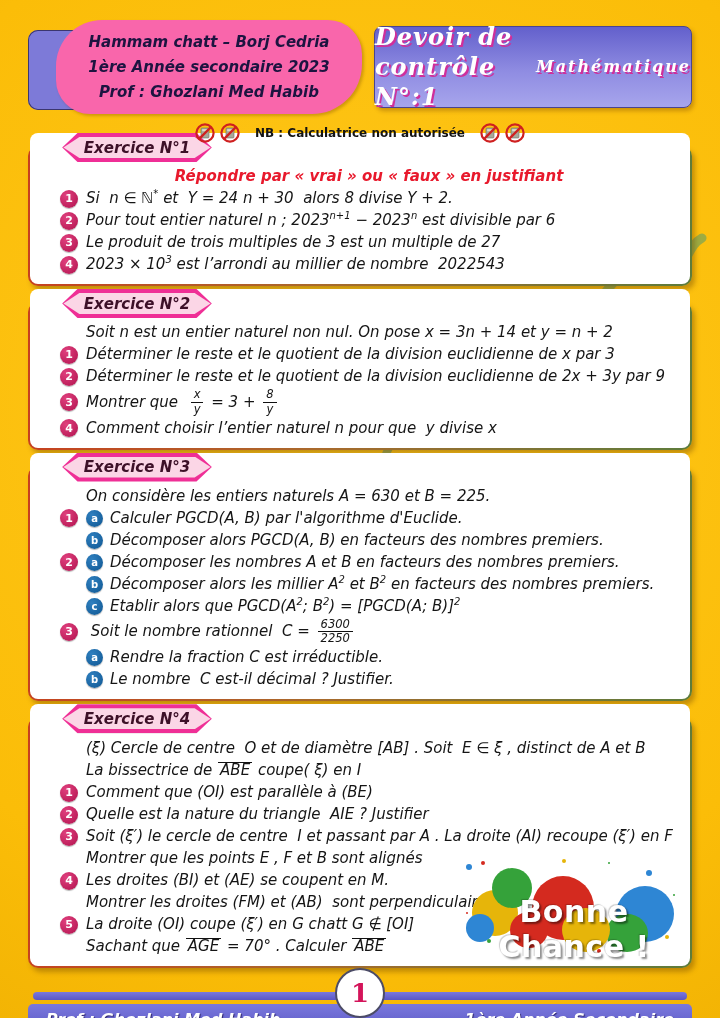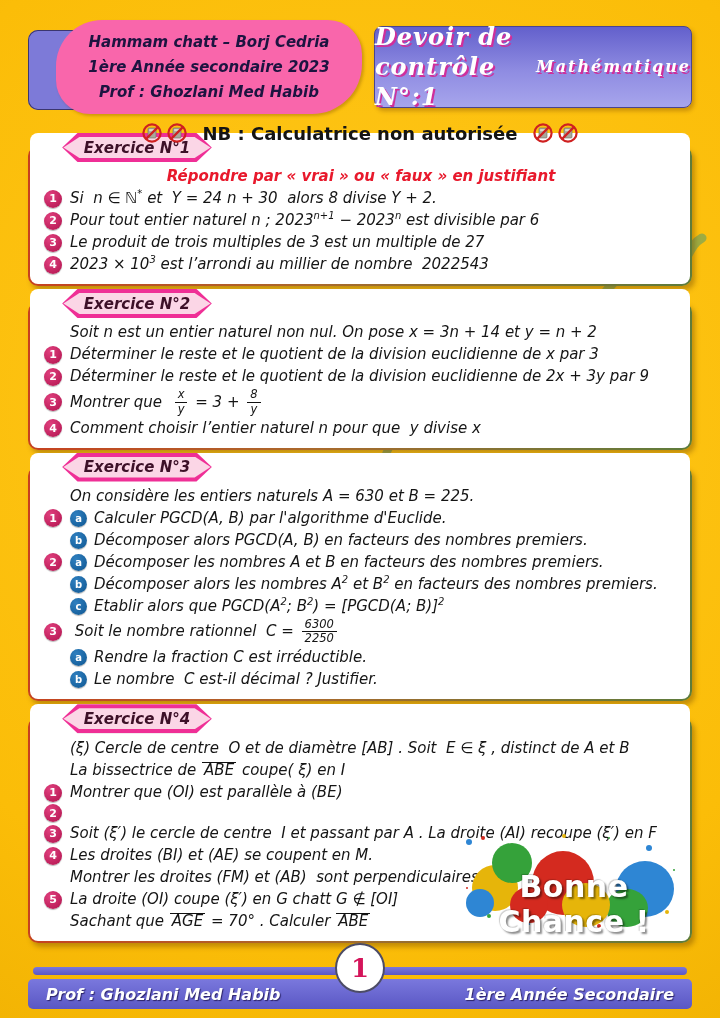--- a/index.html
+++ b/index.html
@@ -19,36 +19,36 @@
     background:linear-gradient(180deg,#6360cc 0%, #8f8ce2 55%, #a7a5ec 100%);
     border:1px solid #4a4590;box-shadow:2px 3px 4px rgba(90,40,0,.3);
     display:flex;flex-direction:row;justify-content:center;align-items:center;}
   .title-line1{font-family:"DejaVu Serif",serif;font-style:italic;font-weight:bold;font-size:24px;
     color:#fff;text-shadow:2px 2px 0 #cf2f9b;letter-spacing:1px;line-height:30px;}
   .title-line2{font-family:"DejaVu Serif",serif;font-style:italic;font-weight:bold;font-size:16px;
     color:#fff;text-shadow:2px 2px 0 #cf2f9b;letter-spacing:2px;line-height:28px;}
 
   
   .nb-row{margin-top:6px;height:26px;display:flex;justify-content:center;align-items:center;gap:5px;position:relative;z-index:2;}
-  .nb-text{font-weight:bold;font-size:18px;color:#141414;margin:0 10px;}
+  .nb-text{font-weight:bold;font-size:12px;color:#141414;margin:0 10px;}
   .nocalc{width:20px;height:20px;flex:none;}
 
   
   .card-wrap{position:relative;z-index:1;margin-bottom:16px;border-radius:10px;padding:2px;
     background:linear-gradient(95deg,#c8401f 0%, #a96a2c 45%, #5d7c3c 100%);
     box-shadow:3px 4px 5px rgba(90,50,0,.35);}
   .card{background:#fff;border-radius:8px;position:relative;}
   .banner{position:relative;width:170px;height:29px;margin:-15px 0 0 22px;
     background:#ef2f96;clip-path:polygon(6% 50%,15% 0,85% 0,94% 50%,85% 100%,15% 100%);
     filter:drop-shadow(1px 2px 1px rgba(120,20,70,.4));}
   .banner-inner{position:absolute;left:5px;top:4px;right:5px;bottom:4px;background:#fbd6e6;
     clip-path:polygon(4% 50%,14% 0,86% 0,96% 50%,86% 100%,14% 100%);
     display:flex;align-items:center;justify-content:center;}
   .banner-inner span{font-style:italic;font-weight:bold;font-size:15px;color:#3d1028;}
-  .content{padding:4px 12px 8px 14px;}
+  .content{padding:4px 12px 8px 30px;}
   .intro{font-style:italic;font-size:15px;color:#151515;line-height:21px;padding-left:26px;}
   .intro.red{color:#e8192c;font-weight:bold;text-align:center;padding-left:0;}
   .line{font-style:italic;font-size:15px;color:#151515;line-height:21px;margin:1px 0;
     display:flex;align-items:center;flex-wrap:wrap;}
   .line .t{white-space:pre-wrap;}
   .line sup{font-size:10px;line-height:1;align-self:flex-start;margin-top:1px;}
   .badge{flex:none;display:inline-flex;align-items:center;justify-content:center;
     border-radius:50%;color:#fff;font-style:normal;font-weight:bold;}
   .badge.num{width:18px;height:18px;font-size:11px;background:radial-gradient(circle at 35% 30%, #e0407e, #b0124d);margin-right:8px;box-shadow:0 1px 1px rgba(0,0,0,.3);}
   .badge.sub{width:17px;height:17px;font-size:10px;background:radial-gradient(circle at 35% 30%, #2f80c0, #0f5691);margin-right:7px;box-shadow:0 1px 1px rgba(0,0,0,.3);}
@@ -240,21 +240,21 @@
               <span class="badge sub">b</span>
               <span class="t">Décomposer alors PGCD(A, B) en facteurs des nombres premiers.</span>
             </div>
             <div class="line">
               <span class="badge num">2</span>
               <span class="badge sub">a</span>
               <span class="t">Décomposer les nombres A et B en facteurs des nombres premiers.</span>
             </div>
             <div class="line ind-num">
               <span class="badge sub">b</span>
-              <span class="t">Décomposer alors les nombres A</span>
+              <span class="t">Décomposer alors les millier A</span>
               <sup>2</sup>
               <span class="t"> et B</span>
               <sup>2</sup>
               <span class="t"> en facteurs des nombres premiers.</span>
             </div>
             <div class="line ind-num">
               <span class="badge sub">c</span>
               <span class="t">Etablir alors que PGCD(A</span>
               <sup>2</sup>
               <span class="t">; B</span>
@@ -295,28 +295,32 @@
             <div class="line ind-full">
               <span class="t">(ξ) Cercle de centre  O et de diamètre [AB] . Soit  E ∈ ξ , distinct de A et B</span>
             </div>
             <div class="line ind-full">
               <span class="t">La bissectrice de </span>
               <span class="hat">ABE</span>
               <span class="t"> coupe( ξ) en I</span>
             </div>
             <div class="line">
               <span class="badge num">1</span>
-              <span class="t">Montrer que (OI) est parallèle à (BE)</span>
+              <span class="t">Comment que (OI) est parallèle à (BE)</span>
             </div>
             <div class="line">
               <span class="badge num">2</span>
+              <span class="t">Quelle est la nature du triangle  AIE ? Justifier</span>
             </div>
             <div class="line">
               <span class="badge num">3</span>
               <span class="t">Soit (ξ′) le cercle de centre  I et passant par A . La droite (AI) recoupe (ξ′) en F</span>
+            </div>
+            <div class="line ind-full">
+              <span class="t">Montrer que les points E , F et B sont alignés</span>
             </div>
             <div class="line">
               <span class="badge num">4</span>
               <span class="t">Les droites (BI) et (AE) se coupent en M.</span>
             </div>
             <div class="line ind-full">
               <span class="t">Montrer les droites (FM) et (AB)  sont perpendiculaires</span>
             </div>
             <div class="line">
               <span class="badge num">5</span>

